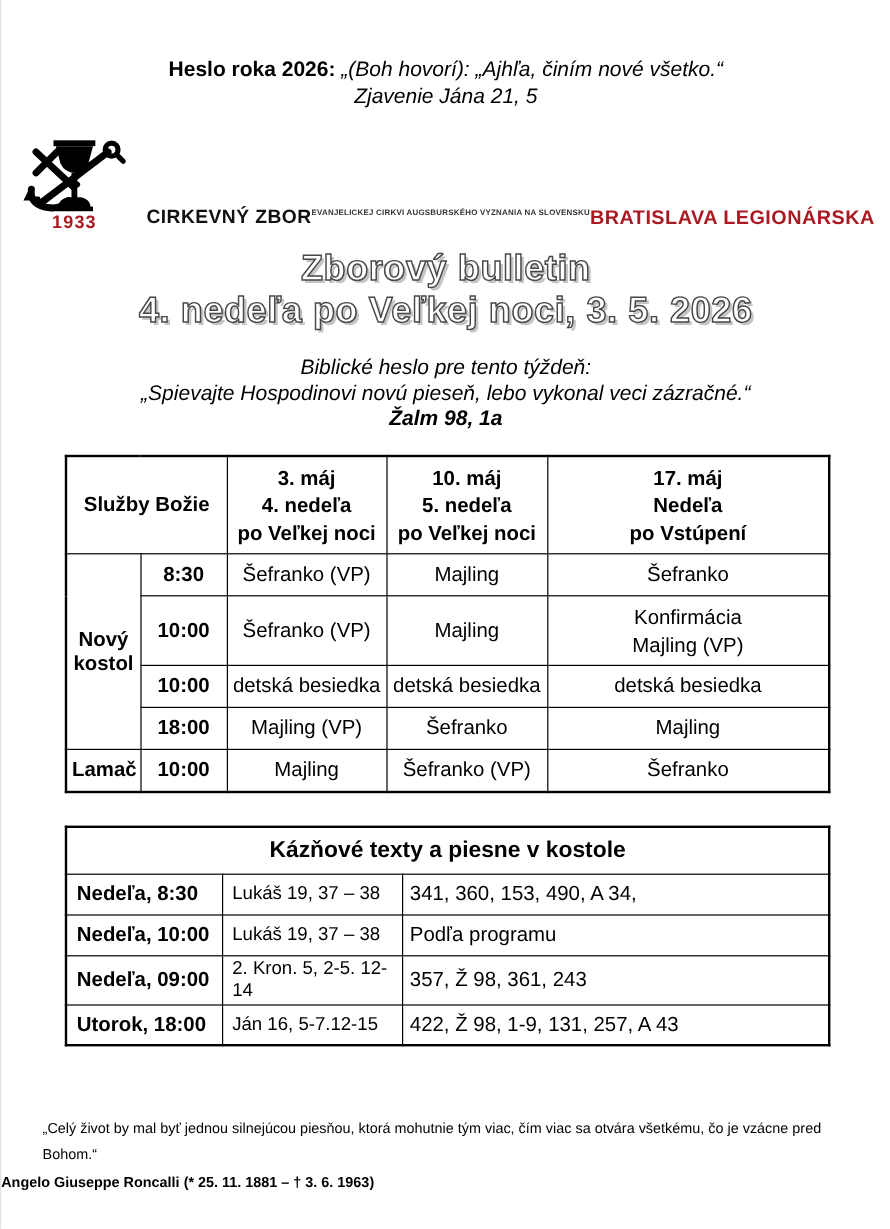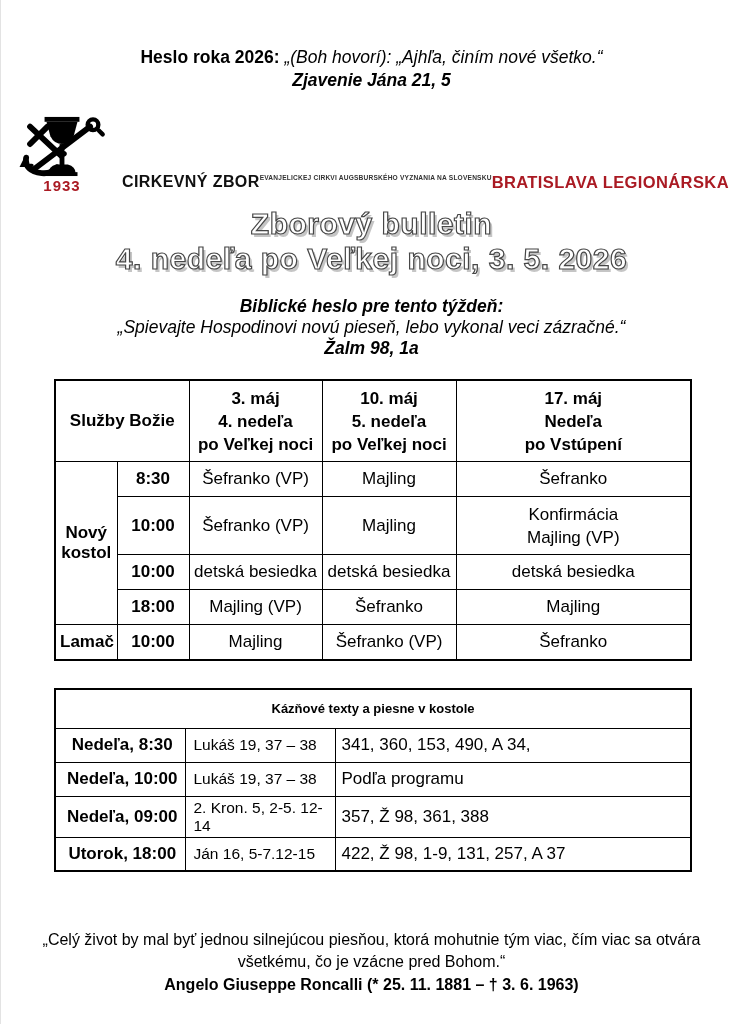--- a/index.html
+++ b/index.html
@@ -10,21 +10,21 @@
     overflow:hidden;
     border-left:1px solid #e3e3e3;
     box-sizing:border-box;
   }
   .pre{white-space:pre-line;}
 
   
   .motto{margin-top:46px;font-size:17.5px;line-height:23px;text-align:center;}
   .motto .label{font-weight:bold;}
   .motto .quote{font-style:italic;}
-  .motto .ref{font-weight:bold;font-style:italic;}
+  .motto .ref{font-weight:normal;font-style:italic;}
 
   
   .logo-row{
     margin-top:20px;height:82px;
     display:flex;justify-content:center;align-items:flex-end;gap:12px;
   }
   .emblem-wrap{display:flex;flex-direction:column;align-items:center;width:96px;}
   .emblem-wrap svg{display:block;}
   .logo-year{color:#AA1A23;font-weight:bold;font-size:15px;line-height:16px;margin-top:1px;letter-spacing:1px;}
   .logo-text{display:flex;flex-direction:row;justify-content:flex-end;padding-bottom:2px;}
@@ -36,21 +36,21 @@
   .big-title{
     margin-top:12px;text-align:center;
     font-weight:bold;font-size:30px;line-height:35px;letter-spacing:.5px;
     color:#ffffff;
     -webkit-text-stroke:1.2px #474747;
     text-shadow:2.5px 2.5px 0 rgba(90,90,90,.35);
   }
 
   
   .verse{margin-top:20px;font-size:17.5px;line-height:21px;text-align:center;}
-  .verse .head{font-weight:bold;font-style:italic;}
+  .verse .head{font-weight:normal;font-style:italic;}
   .verse .text{font-style:italic;}
   .verse .ref{font-weight:bold;font-style:italic;}
 
   
   .tbl{
     border-collapse:collapse;
     margin:0 0 0 53px;
     table-layout:fixed;
     width:636px;
     border:2.5px solid #000;
@@ -61,28 +61,28 @@
   .services th{font-weight:bold;text-align:center;}
   .services .corner{font-size:17px;}
   .services .colhead{height:76px;line-height:23px;}
   .services td{text-align:center;}
   .services .loc{font-weight:bold;}
   .services .time{font-weight:bold;}
   .services tr.r{height:35px;}
   .services tr.tall{height:58px;line-height:23px;}
 
   .texts{margin-top:27px;}
-  .texts th.title{height:34px;font-weight:bold;text-align:center;font-size:13px;}
+  .texts th.title{height:34px;font-weight:bold;text-align:center;font-size:19px;}
   .texts tr.r{height:34px;}
-  .texts td.when{font-weight:bold;padding-left:8px;text-align:center;}
+  .texts td.when{font-weight:bold;padding-left:8px;}
   .texts td.reading{font-size:15.5px;padding-left:8px;}
   .texts td.songs{padding-left:6px;}
 
   
-  .footer{margin-top:57px;text-align:center;font-size:16px;line-height:22px;}
+  .footer{margin-top:57px;font-size:12px;line-height:22px;}
   .footer .q{width:672px;margin:0 auto;}
   .footer .author{font-weight:bold;margin-top:1px;}
 </style>
 </head>
 <body>
 
 <div class="motto">
   <div>
     <span class="label">Heslo roka 2026:</span>
     <span class="quote">„(Boh hovorí): „Ajhľa, činím nové všetko.“</span>
@@ -210,26 +210,26 @@
     <td class="songs">341, 360, 153, 490, A 34,</td>
   </tr>
   <tr class="r">
     <td class="when">Nedeľa, 10:00</td>
     <td class="reading">Lukáš 19, 37 – 38</td>
     <td class="songs">Podľa programu</td>
   </tr>
   <tr class="r">
     <td class="when">Nedeľa, 09:00</td>
     <td class="reading">2. Kron. 5, 2-5. 12-14</td>
-    <td class="songs">357, Ž 98, 361, 388</td>
+    <td class="songs">357, Ž 98, 361, 243</td>
   </tr>
   <tr class="r">
     <td class="when">Utorok, 18:00</td>
     <td class="reading">Ján 16, 5-7.12-15</td>
-    <td class="songs">422, Ž 98, 1-9, 131, 257, A 37</td>
+    <td class="songs">422, Ž 98, 1-9, 131, 257, A 43</td>
   </tr>
 </tbody>
   </table>
 
 <div class="footer">
   <div class="q">„Celý život by mal byť jednou silnejúcou piesňou, ktorá mohutnie tým viac, čím viac sa otvára všetkému, čo je vzácne pred Bohom.“</div>
   <div class="author">Angelo Giuseppe Roncalli (* 25. 11. 1881 – † 3. 6. 1963)</div>
 </div>
 
 </body></html>

